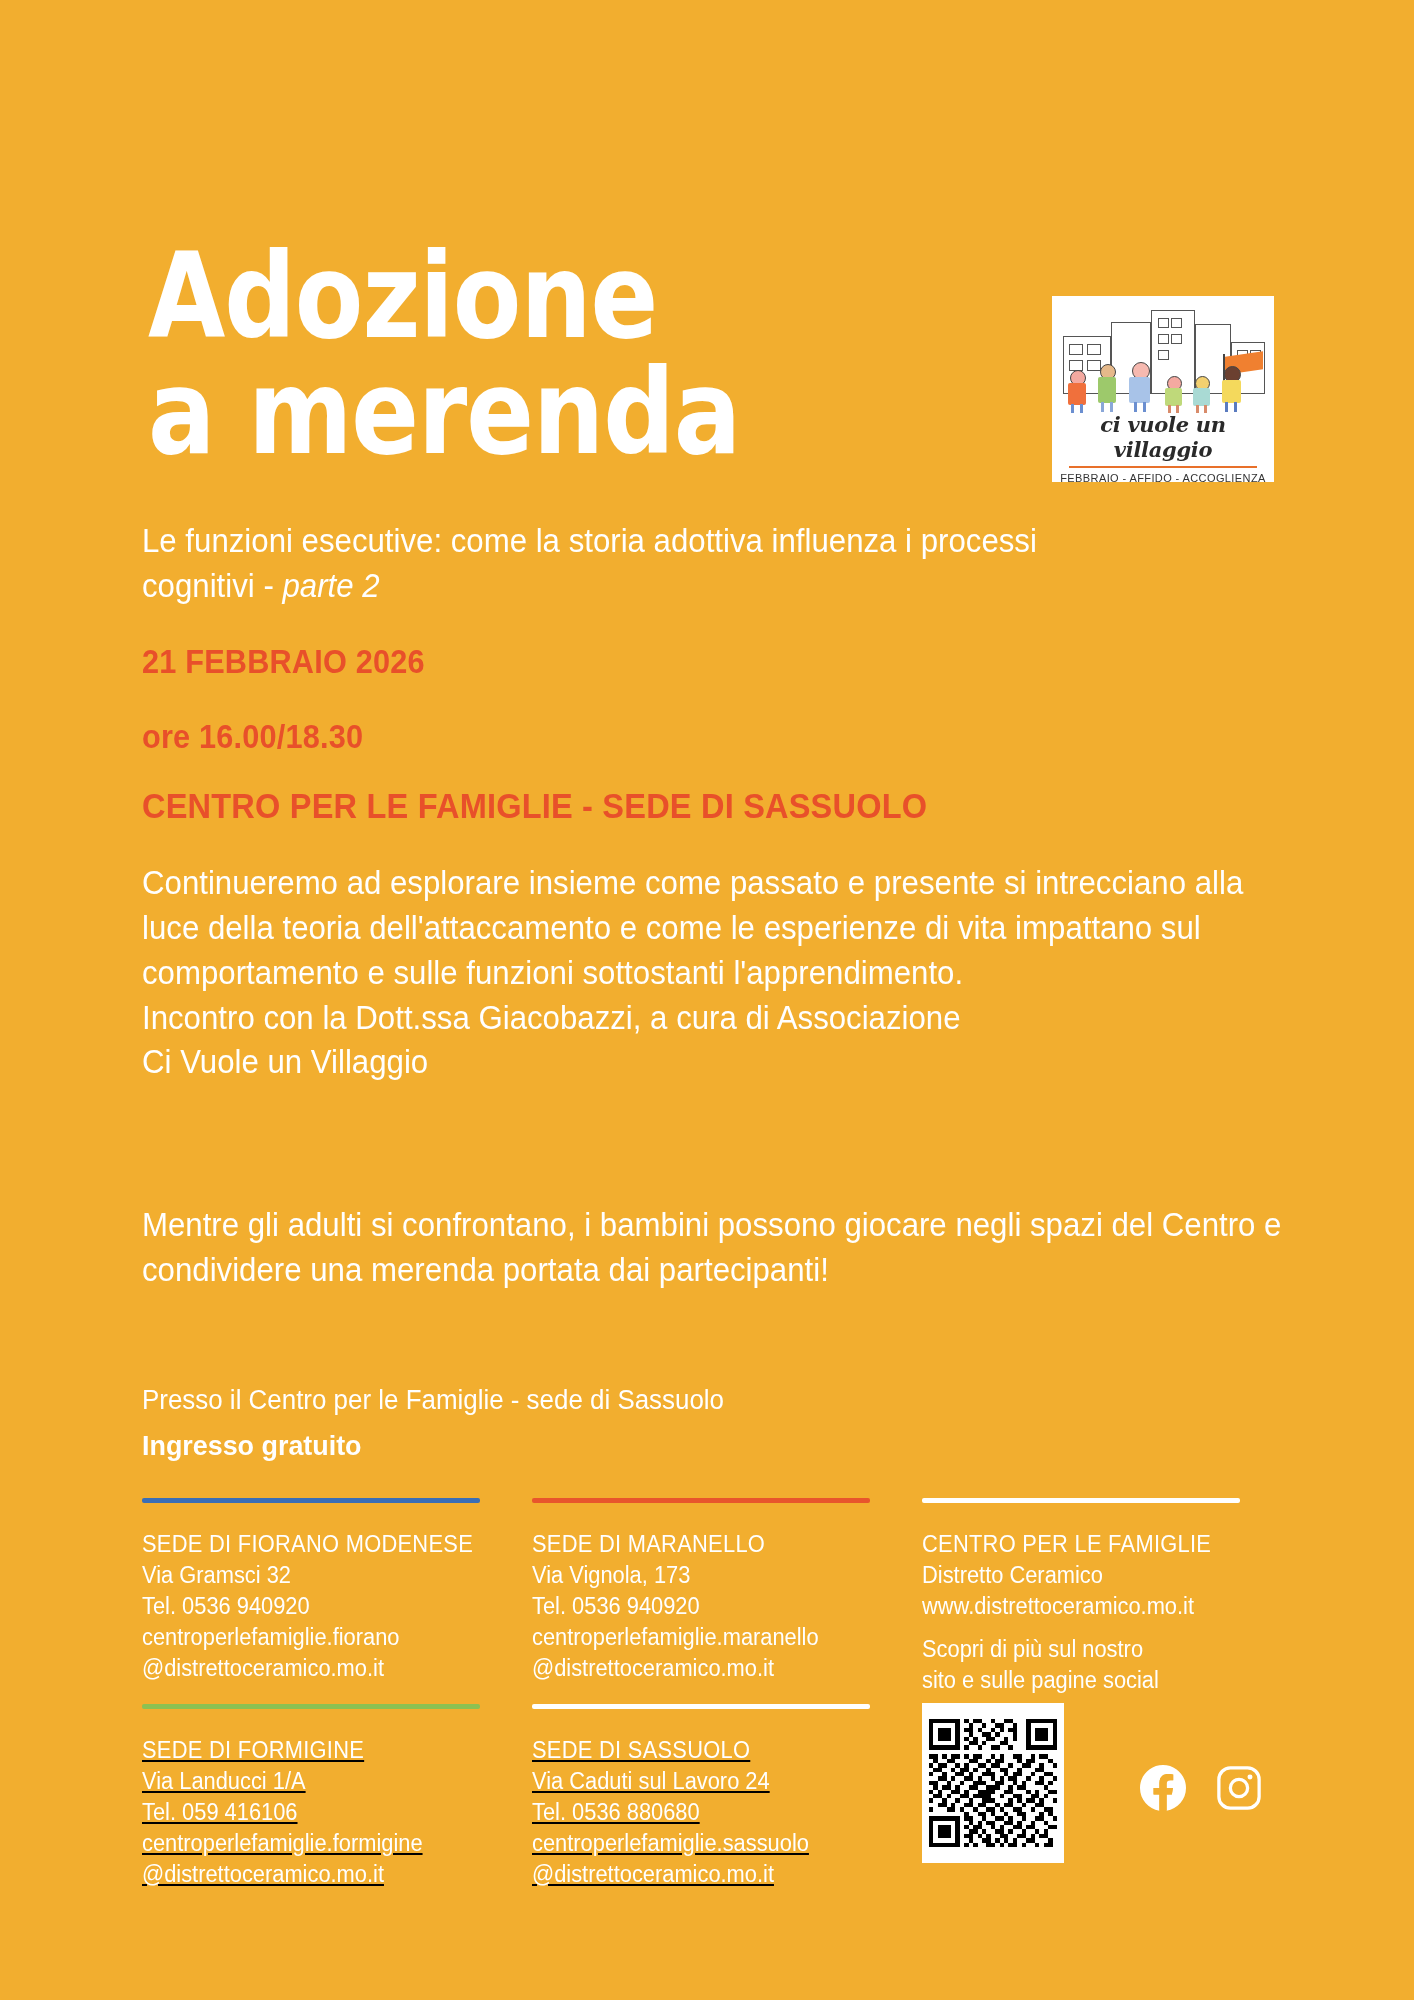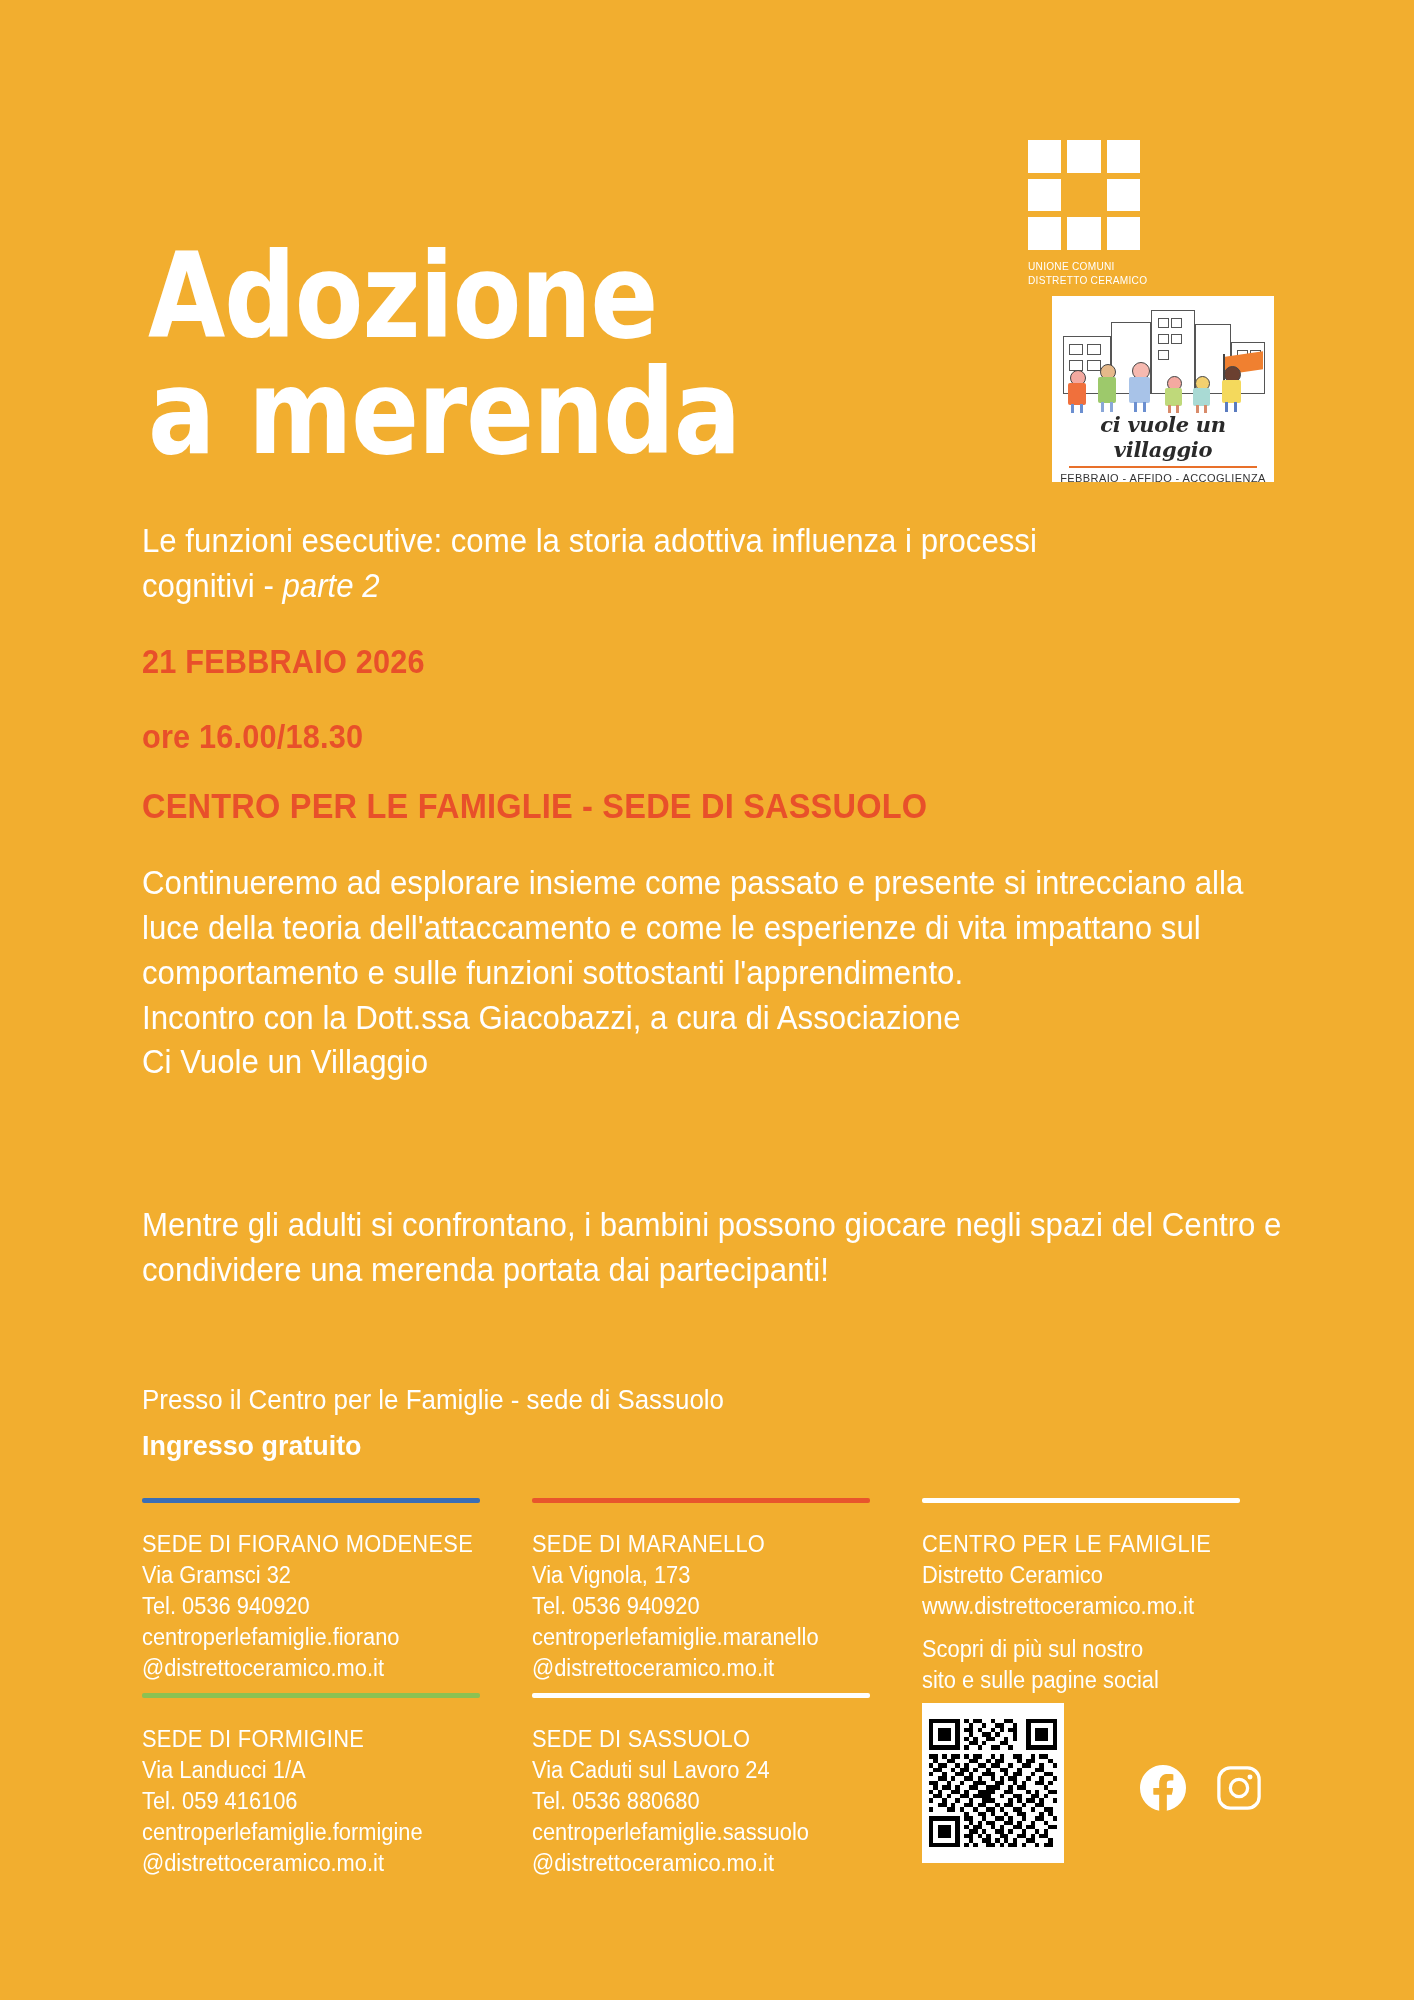--- a/index.html
+++ b/index.html
@@ -240,21 +240,21 @@
     width: 1160px;
   }
   .foot-col {
     position: absolute;
     width: 350px;
   }
   .c1 { left: 0px; }
   .c2 { left: 390px; }
   .c3 { left: 780px; }
   .r1 { top: 0px; }
-  .r2 { top: 195px; }
+  .r2 { top: 206px; text-decoration: underline; }
 
   .rule {
     height: 5px;
     width: 338px;
     border-radius: 2px;
     margin-bottom: 26px;
   }
   .rule.c3w { width: 318px; }
   .rule.blue { background: #3B6EB5; }
   .rule.green { background: #8CC152; }
@@ -304,37 +304,20 @@
     align-items: center;
   }
 </style>
 </head>
 <body>
 
 <div class="poster">
 
   <div class="logo-row">
 
-    <div class="uc-logo">
-      <div class="uc-grid">
-        <div class="uc-cell"></div>
-          <div class="uc-cell"></div>
-          <div class="uc-cell"></div>
-        <div class="uc-cell"></div>
-          <div class="uc-cell empty"></div>
-          <div class="uc-cell"></div>
-        <div class="uc-cell"></div>
-          <div class="uc-cell"></div>
-          <div class="uc-cell"></div>
-      </div>
-      <div class="uc-text">
-        <div>UNIONE COMUNI</div>
-        <div>DISTRETTO CERAMICO</div>
-      </div>
-    </div>
 
 
   </div>
 
   <div class="vill-logo">
     <div class="vill-art">
 
       <div class="bld" style="left:4px; top:34px; width:46px; height:56px;"></div>
       <div class="bld" style="left:52px; top:20px; width:38px; height:70px;"></div>
       <div class="bld" style="left:92px; top:8px; width:42px; height:82px;"></div>

